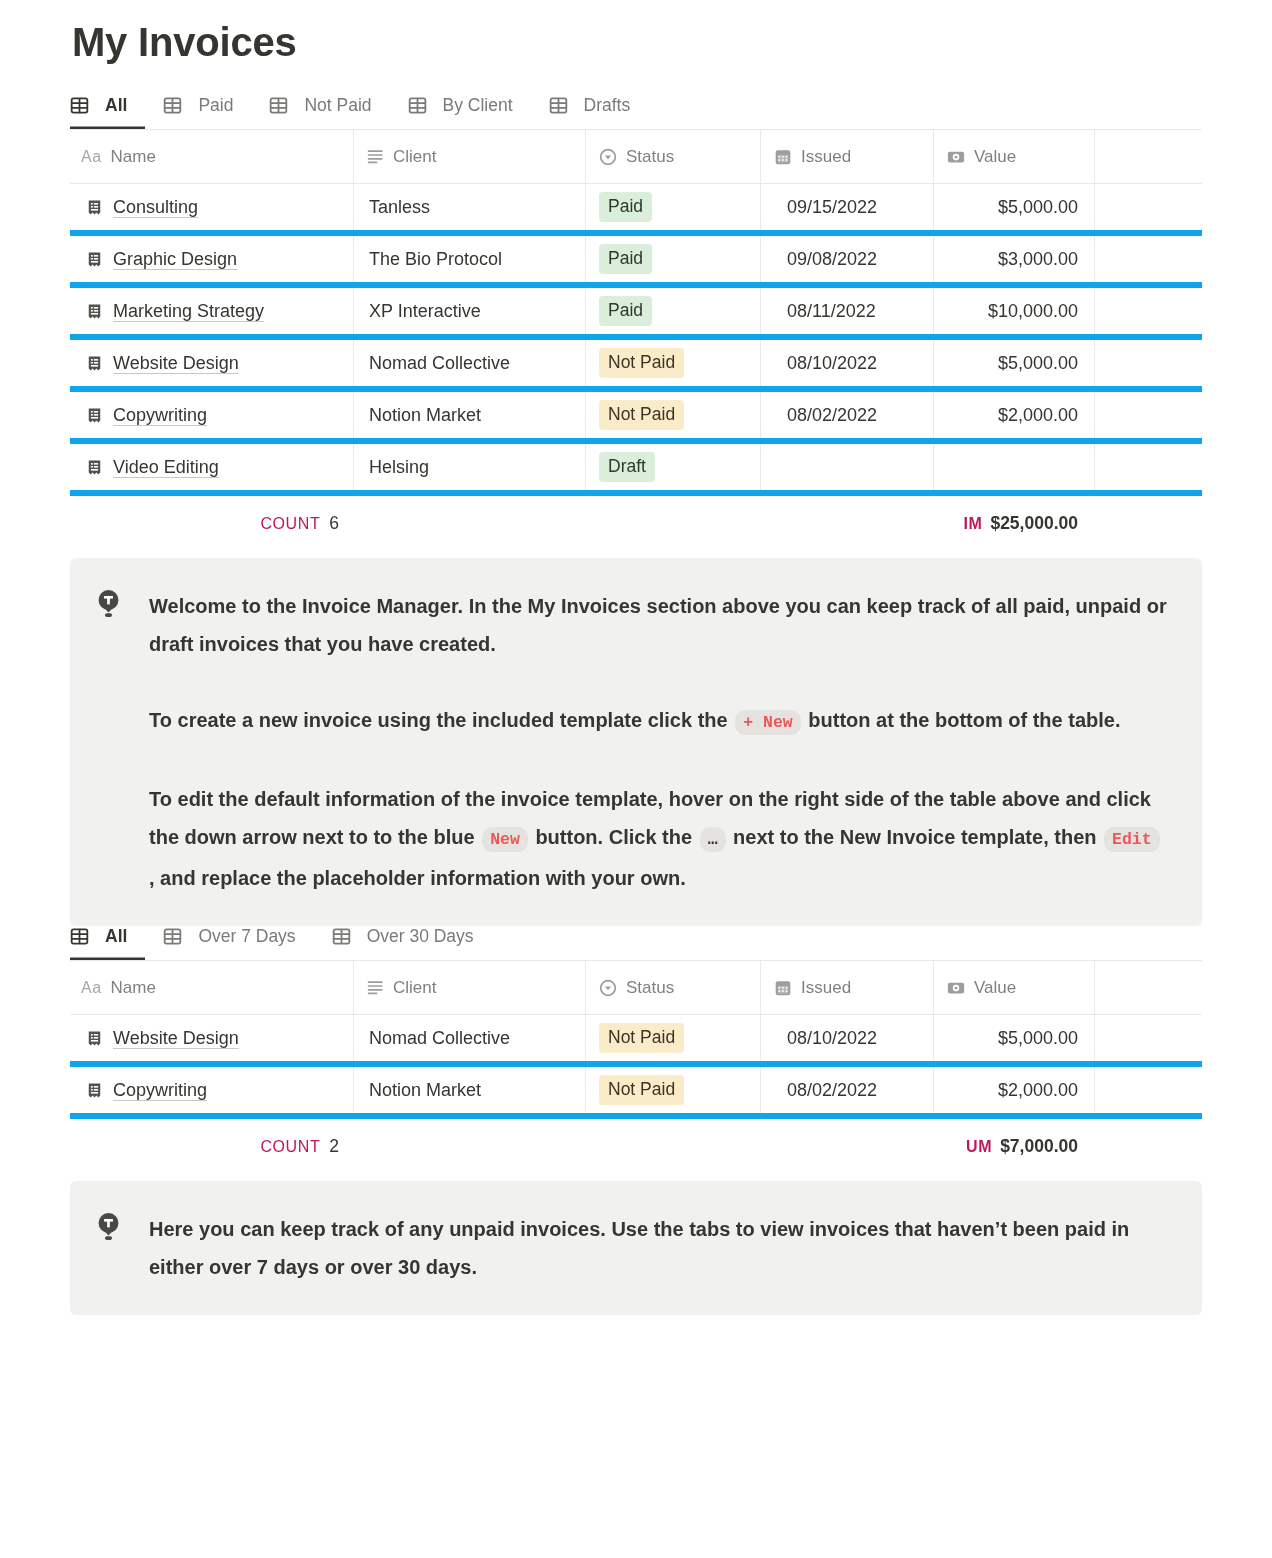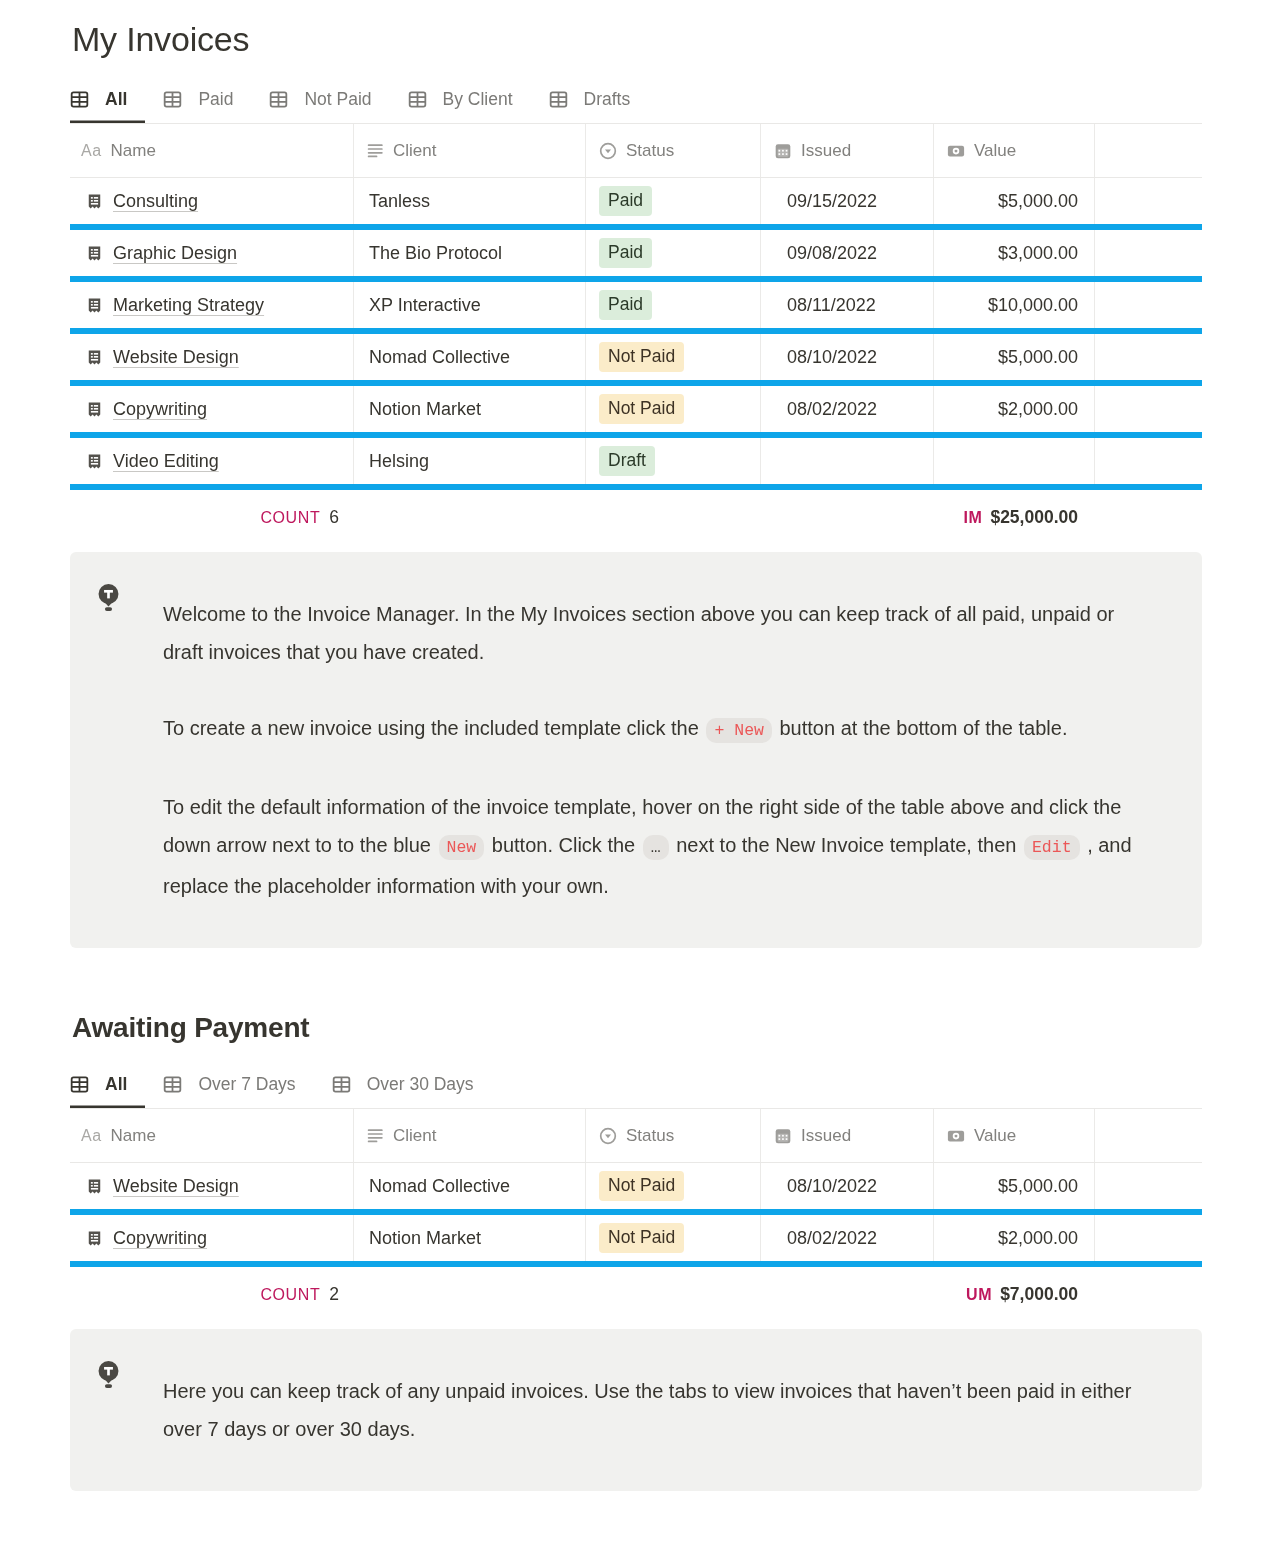--- a/index.html
+++ b/index.html
@@ -5,21 +5,21 @@
   * { box-sizing: border-box; }
   html,body { margin:0; padding:0; background:#ffffff; }
   body {
     width:1272px; min-height:1558px;
     font-family:"Liberation Sans","DejaVu Sans",sans-serif;
     color:#37352F;
     -webkit-font-smoothing:antialiased;
   }
   .page { padding:20px 70px 30px 70px; }
 
-  h1.sec-title { font-size:34px; font-weight:400; margin:0 2px 30px 2px; letter-spacing:-0.2px; }
+  h1.sec-title { font-size:40px; font-weight:700; margin:0 2px 30px 2px; letter-spacing:-0.2px; }
   h2.sec-title { font-size:28px; font-weight:700; margin:64px 2px 30px 2px; letter-spacing:-0.2px; }
 
   
   .tabs { display:flex; align-items:flex-end; border-bottom:1px solid #E9E8E6; }
   .tab {
     display:flex; align-items:center; gap:16px;
     padding:0 18px 13px 0; margin-right:18px;
     font-size:17.5px; color:#7B7A77; cursor:pointer; white-space:nowrap;
   }
   .tab.active { color:#37352F; font-weight:600; box-shadow:inset 0 -2.5px 0 #37352F; }
@@ -57,21 +57,21 @@
   .f-value { color:#37352F; }
 
   
   .callout {
     margin-top:8px; background:#F1F1EF; border-radius:6px;
     padding:27px 30px 27px 25px;
     display:flex; gap:24px;
   }
   .callout .icon-col { flex:0 0 28px; padding-top:4px; }
   .callout .text-col { font-size:20px; line-height:38px; color:#37352F; }
-  .callout p { margin:16px; }
+  .callout p { margin:2px;font-weight:bold; }
   .callout p + p { margin-top:38px; }
   .code {
     font-family:"Liberation Mono","DejaVu Sans Mono",monospace;
     font-size:16.5px; background:#E5E3E0; border-radius:10px;
     padding:3px 8px; margin:0 2px; white-space:nowrap;
   }
   .code.red  { color:#EB5757; }
   .code.dark { color:#37352F; }
 
   .icon { display:inline-flex; align-items:center; justify-content:center; }
@@ -376,21 +376,20 @@
           <rect x="10.8" y="6.3" width="2.4" height="7.6" fill="#ffffff"></rect>
         </svg>
     </div>
     <div class="text-col">
       <p><span>Welcome to the Invoice Manager. In the My Invoices section above you can keep track of all paid, unpaid or draft invoices that you have created.</span></p>
       <p><span>To create a new invoice using the included template click the </span><span class="code red">+ New</span><span> button at the bottom of the table.</span></p>
       <p><span>To edit the default information of the invoice template, hover on the right side of the table above and click the down arrow next to to the blue </span><span class="code red">New</span><span> button. Click the </span><span class="code dark">…</span><span> next to the New Invoice template, then </span><span class="code red">Edit</span><span> , and replace the placeholder information with your own.</span></p>
     </div>
   </div>
 
-  <h2 class="sec-title">Awaiting Payment</h2>
 
   <div class="tabs">
     <div class="tab active">
       <span class="icon">
         <svg width="19" height="19" viewBox="0 0 16 16">
             <g stroke="currentColor" stroke-width="1.5" fill="none">
               <rect x="1.4" y="2" width="13.2" height="12" rx="1.6"></rect>
               <line x1="8" y1="2" x2="8" y2="14"></line>
               <line x1="1.4" y1="6" x2="14.6" y2="6"></line>
               <line x1="1.4" y1="10" x2="14.6" y2="10"></line>

